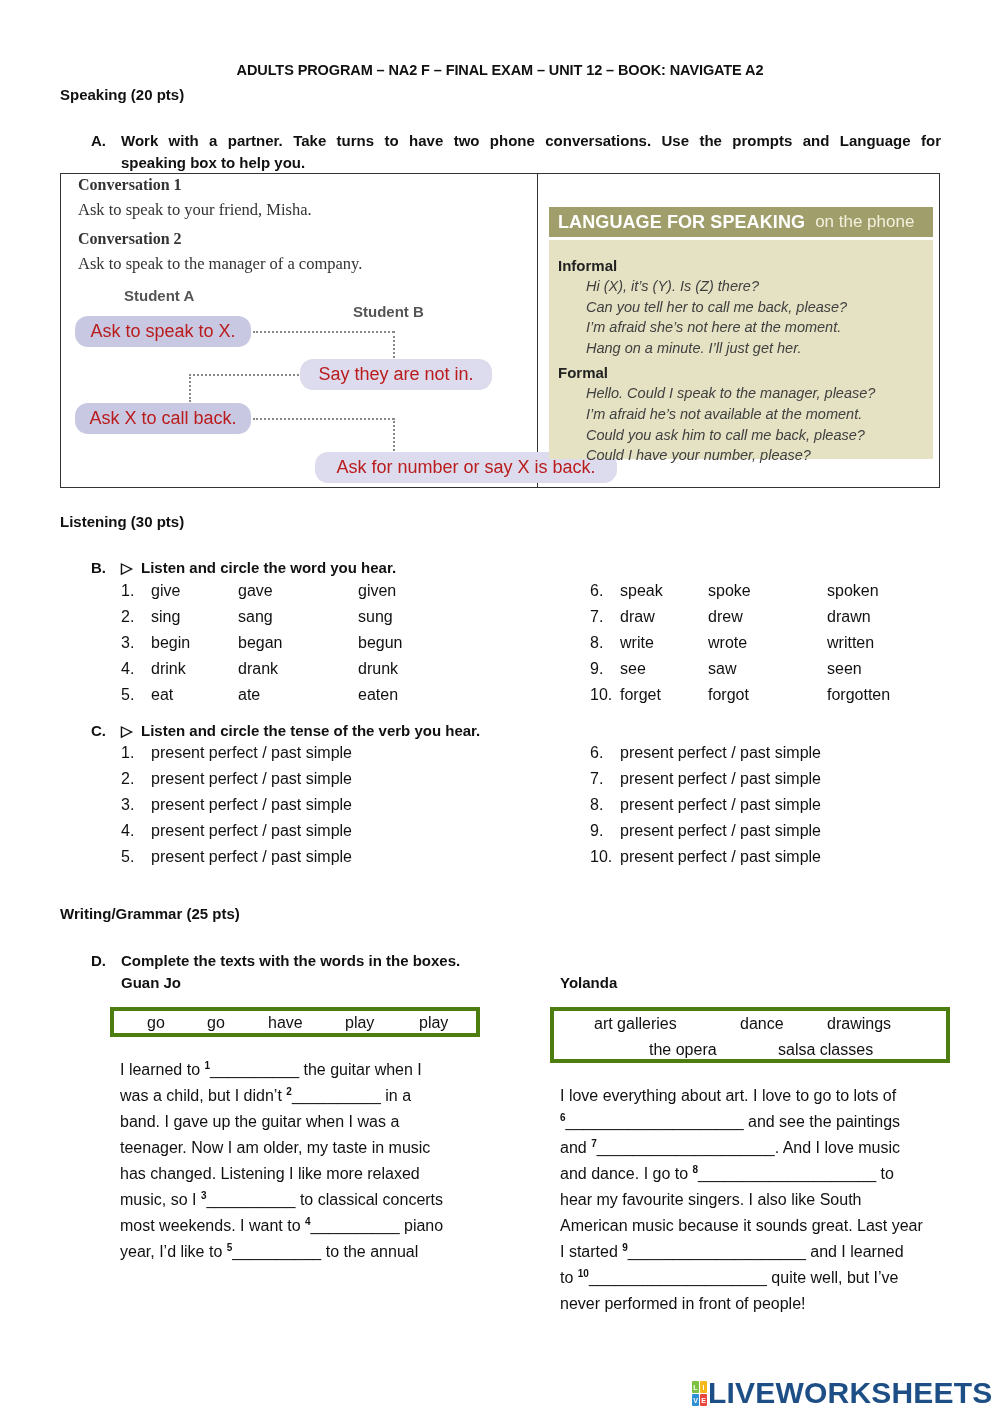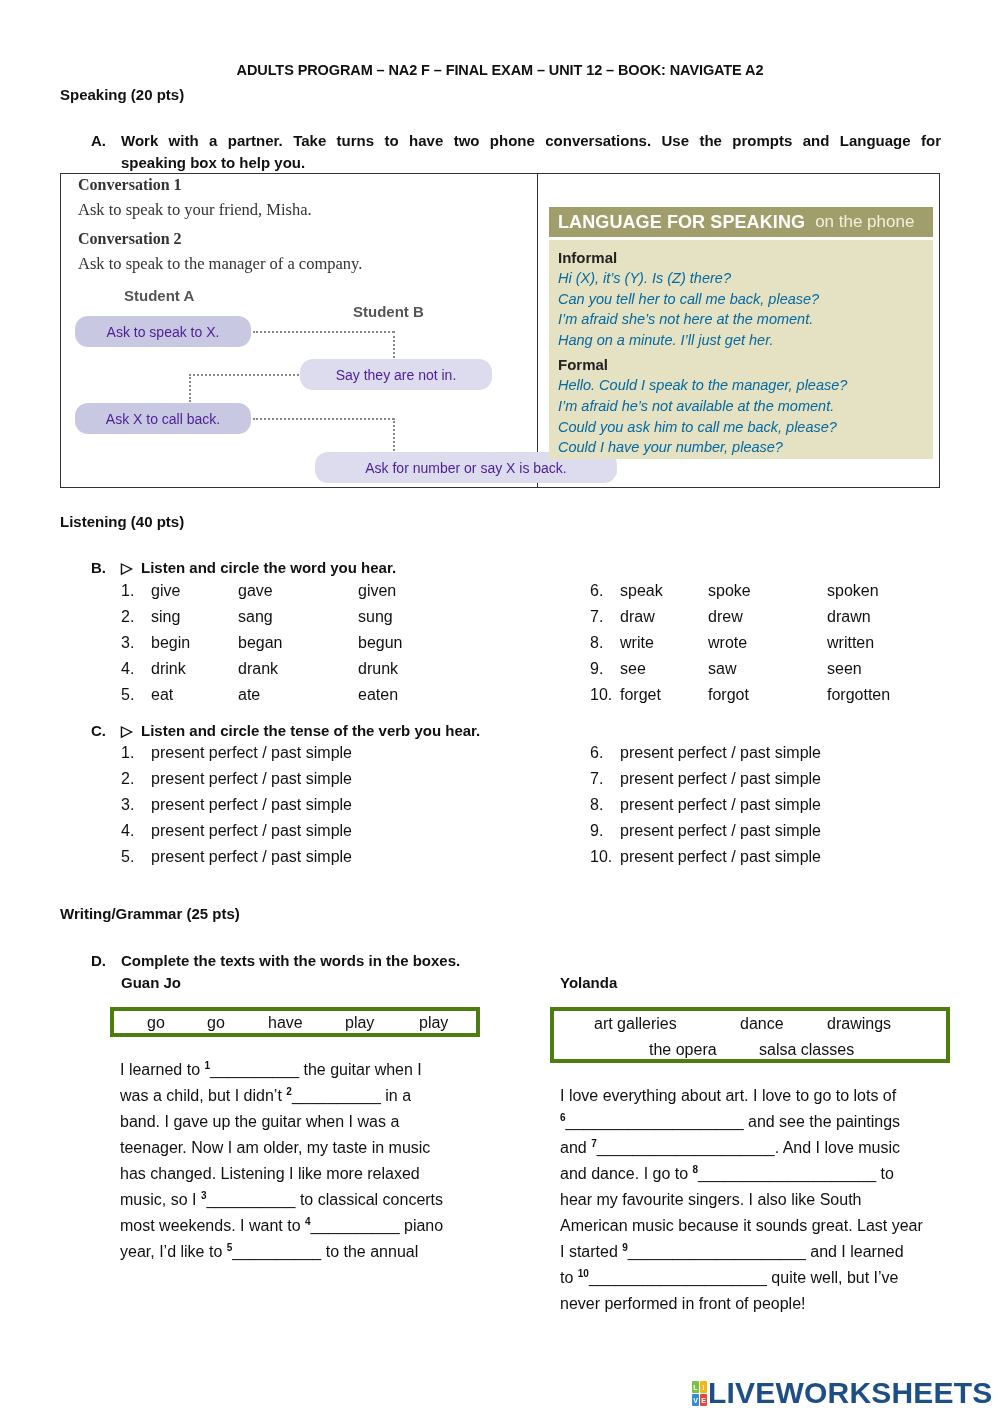--- a/index.html
+++ b/index.html
@@ -13,33 +13,33 @@
   .instr .letter { position: absolute; left: 0; }
   .instr .txt { position: absolute; left: 30px; }
 
   
   #speak-table { left: 60px; top: 173px; width: 880px; height: 315px; border: 1px solid #333; }
   #speak-divider { left: 476px; top: 0; width: 1px; height: 313px; background: #333; }
   .serif { font-family: "Liberation Serif", serif; color: #333; }
   .conv-h { font-size: 16px; font-weight: bold; }
   .conv-t { font-size: 16.5px; }
   .stu-h { font-size: 15px; font-weight: bold; color: #555; }
-  .flow-box { font-size: 14px; color: #4c1d95; display: flex; align-items: center; justify-content: center; border-radius: 13px; }
+  .flow-box { font-size: 18px; color: #b91c1c; display: flex; align-items: center; justify-content: center; border-radius: 13px; }
   .boxA { background: #c9c8e3; }
   .boxB { background: #dddcee; }
   .dotH { border-top: 2px dotted #888; height: 0; }
   .dotV { border-left: 2px dotted #888; width: 0; }
 
   
   #lang-head { left: 10px; top: 33px; width: 384px; height: 30px; background: #a09f6b; color: #fff; display: flex; align-items: center; padding-left: 9px; }
   #lang-head .big { font-size: 18px; font-weight: bold; letter-spacing: 0.1px; }
   #lang-head .small { font-size: 17px; margin-left: 10px; color: #f3f1dd; }
-  #lang-body { left: 10px; top: 66px; width: 384px; height: 219px; background: #e5e1c3; padding: 7px 9px; }
+  #lang-body { left: 10px; top: 66px; width: 384px; height: 219px; background: #e5e1c3; padding: 15px 9px; }
   #lang-body .h { font-size: 15px; font-weight: bold; color: #222; line-height: 21px; }
-  #lang-body .l { font-size: 14.5px; font-style: italic; color: #0369a1; line-height: 20.6px; }
+  #lang-body .l { font-size: 14.5px; font-style: italic; color: #404040; line-height: 20.6px; margin-left: 28px; }
   #lang-body .gap { height: 4px; }
 
   
   .row { position: absolute; font-size: 16px; line-height: 20px; white-space: nowrap; }
   .row span { position: absolute; }
 
   
   .wordbox { border: 4px solid #4d7c0f; font-size: 16px; }
   .wb-item { position: absolute; top: 3px; }
   .para { font-size: 16px; line-height: 26px; white-space: nowrap; }
@@ -104,21 +104,21 @@
       <div class="gap"></div>
       <div class="h">Formal</div>
       <div class="l">Hello. Could I speak to the manager, please?</div>
       <div class="l">I’m afraid he’s not available at the moment.</div>
       <div class="l">Could you ask him to call me back, please?</div>
       <div class="l">Could I have your number, please?</div>
     </div>
   </div>
 </div>
 
-<div class="abs section-h" style="left:60px; top:513px;">Listening (40 pts)</div>
+<div class="abs section-h" style="left:60px; top:513px;">Listening (30 pts)</div>
 
 <div class="abs instr" style="left:91px; top:557px; width:600px; height:22px;">
   <span class="letter">B.</span>
   <span class="txt">▷</span>
   <span class="txt" style="left:50px;">Listen and circle the word you hear.</span>
 </div>
 
 <div class="row" style="left:121px; top:581px;">
   <span style="left:0">1.</span>
   <span style="left:30px">give</span>
@@ -244,21 +244,21 @@
   <span class="wb-item" style="left:154px">have</span>
   <span class="wb-item" style="left:231px">play</span>
   <span class="wb-item" style="left:305px">play</span>
 </div>
 
 <div class="abs wordbox" style="left:550px; top:1007px; width:400px; height:56px;">
   <span class="wb-item" style="left:40px; top:4px;">art galleries</span>
   <span class="wb-item" style="left:186px; top:4px;">dance</span>
   <span class="wb-item" style="left:273px; top:4px;">drawings</span>
   <span class="wb-item" style="left:95px; top:30px;">the opera</span>
-  <span class="wb-item" style="left:205px; top:30px;">salsa classes</span>
+  <span class="wb-item" style="left:224px; top:30px;">salsa classes</span>
 </div>
 
 <div class="abs para" style="left:120px; top:1057px;">
   <div><span>I learned to </span><sup>1</sup><span>__________</span><span> the guitar when I</span></div>
   <div><span>was a child, but I didn’t </span><sup>2</sup><span>__________</span><span> in a</span></div>
   <div><span>band. I gave up the guitar when I was a</span></div>
   <div><span>teenager. Now I am older, my taste in music</span></div>
   <div><span>has changed. Listening I like more relaxed</span></div>
   <div><span>music, so I </span><sup>3</sup><span>__________</span><span> to classical concerts</span></div>
   <div><span>most weekends. I want to </span><sup>4</sup><span>__________</span><span> piano</span></div>

